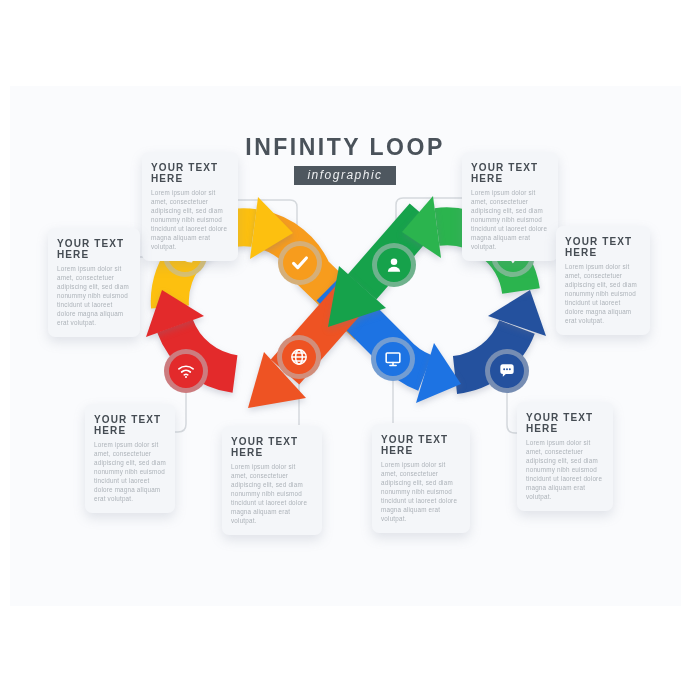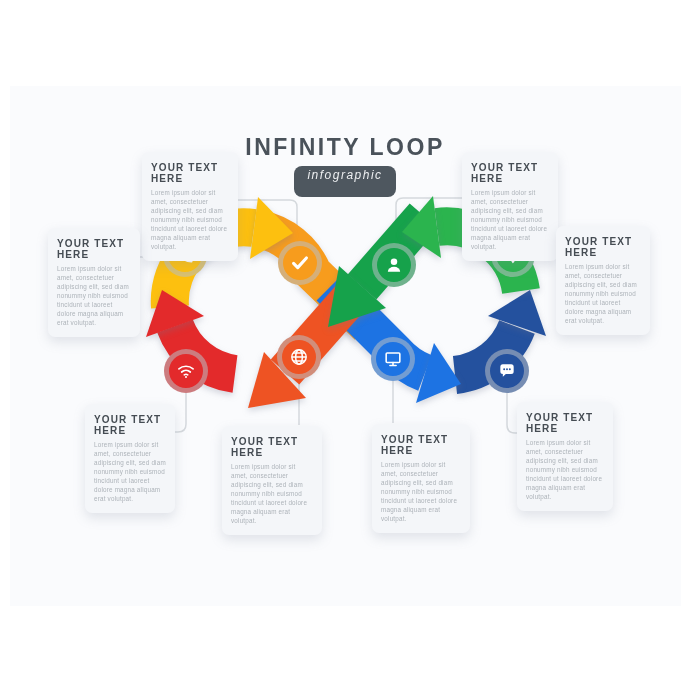--- a/index.html
+++ b/index.html
@@ -2,22 +2,22 @@
 <html><head>
 <meta charset="utf-8">
 <style>
   html,body{margin:0;padding:0;background:#ffffff;width:691px;height:691px;overflow:hidden;
     font-family:"Liberation Sans", sans-serif;}
   #stage{position:relative;width:691px;height:691px;background:#ffffff;}
   #canvas{position:absolute;left:10px;top:86px;width:671px;height:520px;background:#fafbfd;}
   
   .title-wrap{position:absolute;left:195px;top:134px;width:300px;text-align:center;}
   .title-main{font-size:23px;font-weight:bold;letter-spacing:2.5px;color:#4a525a;}
-  .title-badge{display:inline-block;margin-top:5px;padding:2px 13px 15px 13px;background:#4e575f;
-    color:#edeff1;font-size:12px;font-style:italic;letter-spacing:1.5px;border-radius:8px;}
+  .title-badge{display:inline-block;margin-top:5px;padding:2px 13px 3px 13px;background:#4e575f;
+    color:#edeff1;font-size:12px;font-style:italic;letter-spacing:1.5px;}
   
   svg.loop{position:absolute;left:0;top:0;}
   .bands path, .bands polygon{filter:drop-shadow(0 3px 3px rgba(110,120,140,0.28));}
   .connectors path{stroke:#d5d9dd;stroke-width:1.5;fill:none;}
   
   .medal{position:absolute;width:34px;height:34px;border-radius:50%;
     border:5px solid rgba(186,191,196,0.55);display:flex;align-items:center;justify-content:center;}
   .medal svg{display:block;}
   
   .card{position:absolute;background:#f4f6f9;border-radius:7px;

